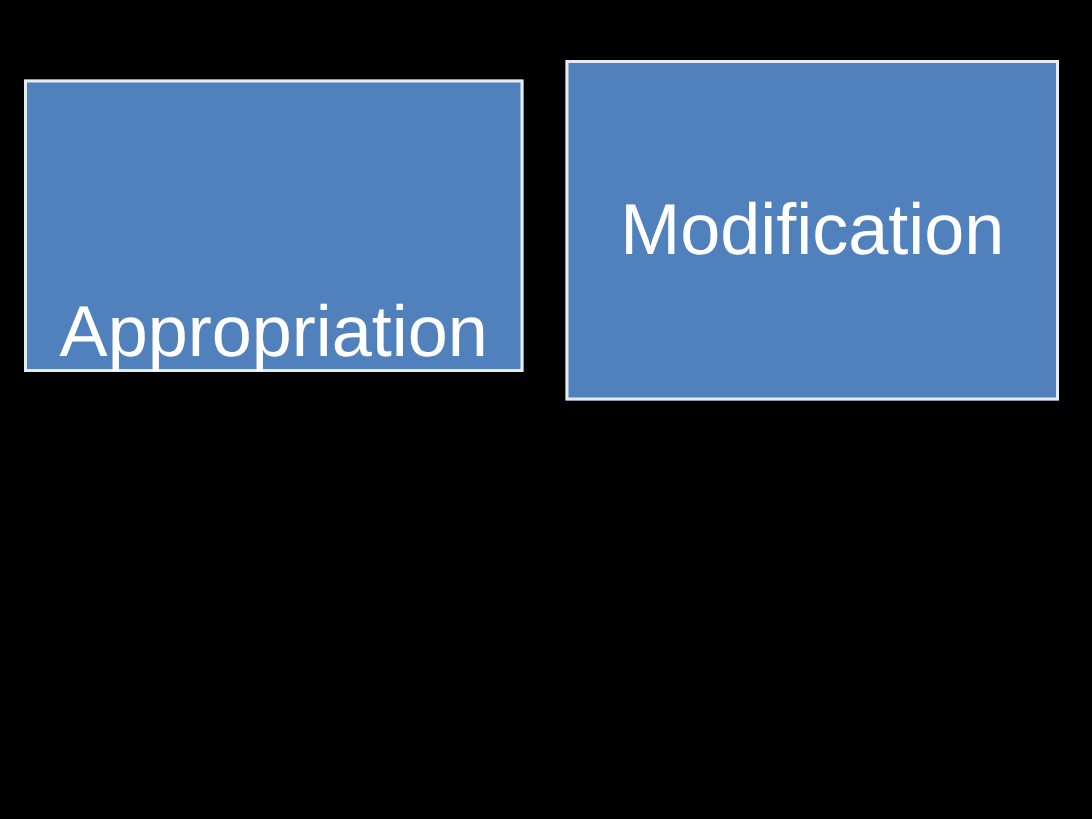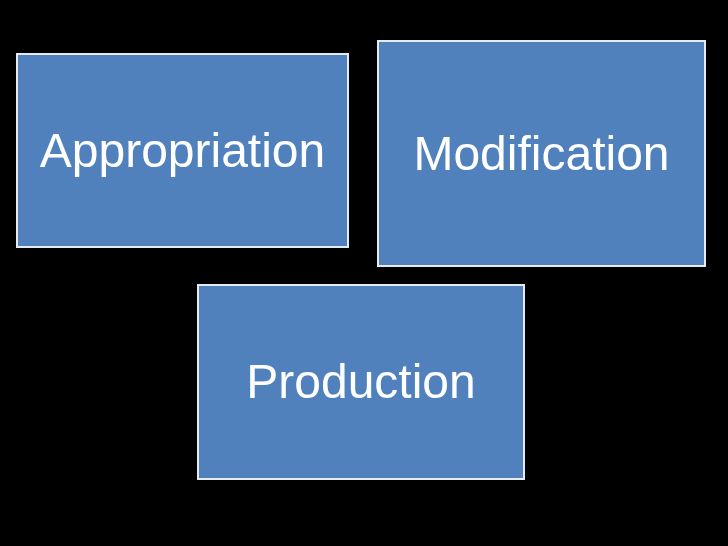--- a/index.html
+++ b/index.html
@@ -27,21 +27,21 @@
     display: flex;
     align-items: center;
     justify-content: center;
     background: var(--box-fill);
     border: 2px solid var(--box-border);
     color: var(--text);
     font-size: 48px;
     line-height: 1;
     white-space: nowrap;
   }
-  .box-appropriation { left: 16px;  top: 53px;  width: 333px; height: 195px; }
+  .box-appropriation { left: 16px;  top: 53px;  width: 333px; height: 195px; align-items: flex-end; }
   .box-modification  { left: 377px; top: 40px;  width: 329px; height: 227px; }
   .box-production    { left: 197px; top: 284px; width: 328px; height: 196px; }
 
   .caption {
     position: absolute;
     left: 21px;
     top: 492px;
     width: 688px;
     color: var(--text);
     font-size: 15.5px;
@@ -62,18 +62,15 @@
 <div class="slide">
 
   <div class="shape-box box-appropriation">
     <span>Appropriation</span>
   </div>
 
   <div class="shape-box box-modification">
     <span>Modification</span>
   </div>
 
-  <div class="shape-box box-production">
-    <span>Production</span>
-  </div>
 
 
 </div>
 
 </body></html>

